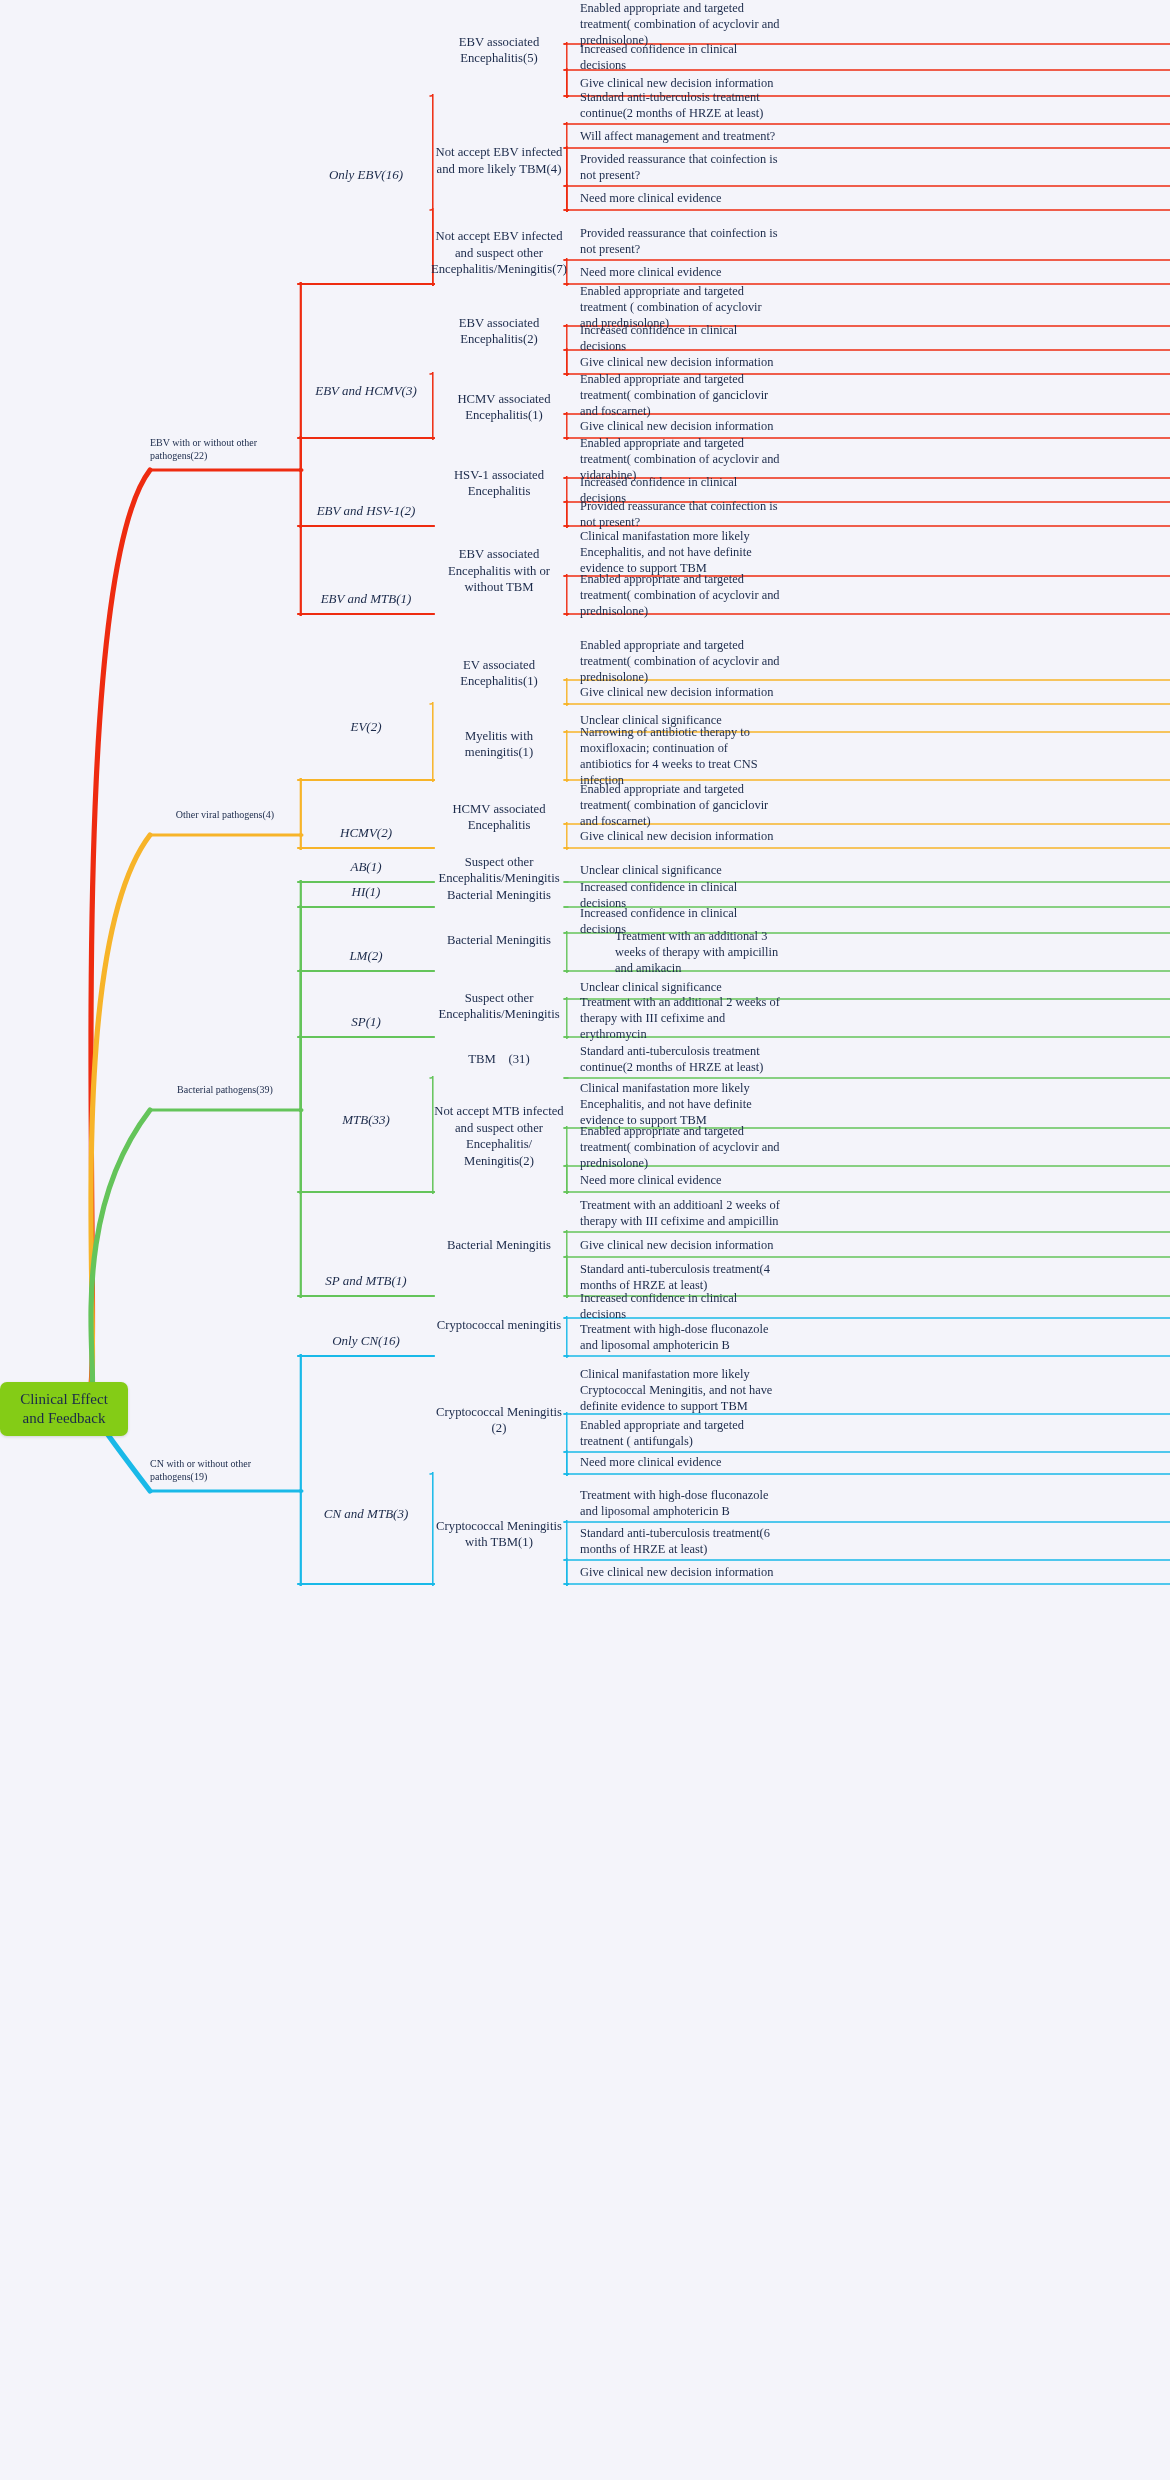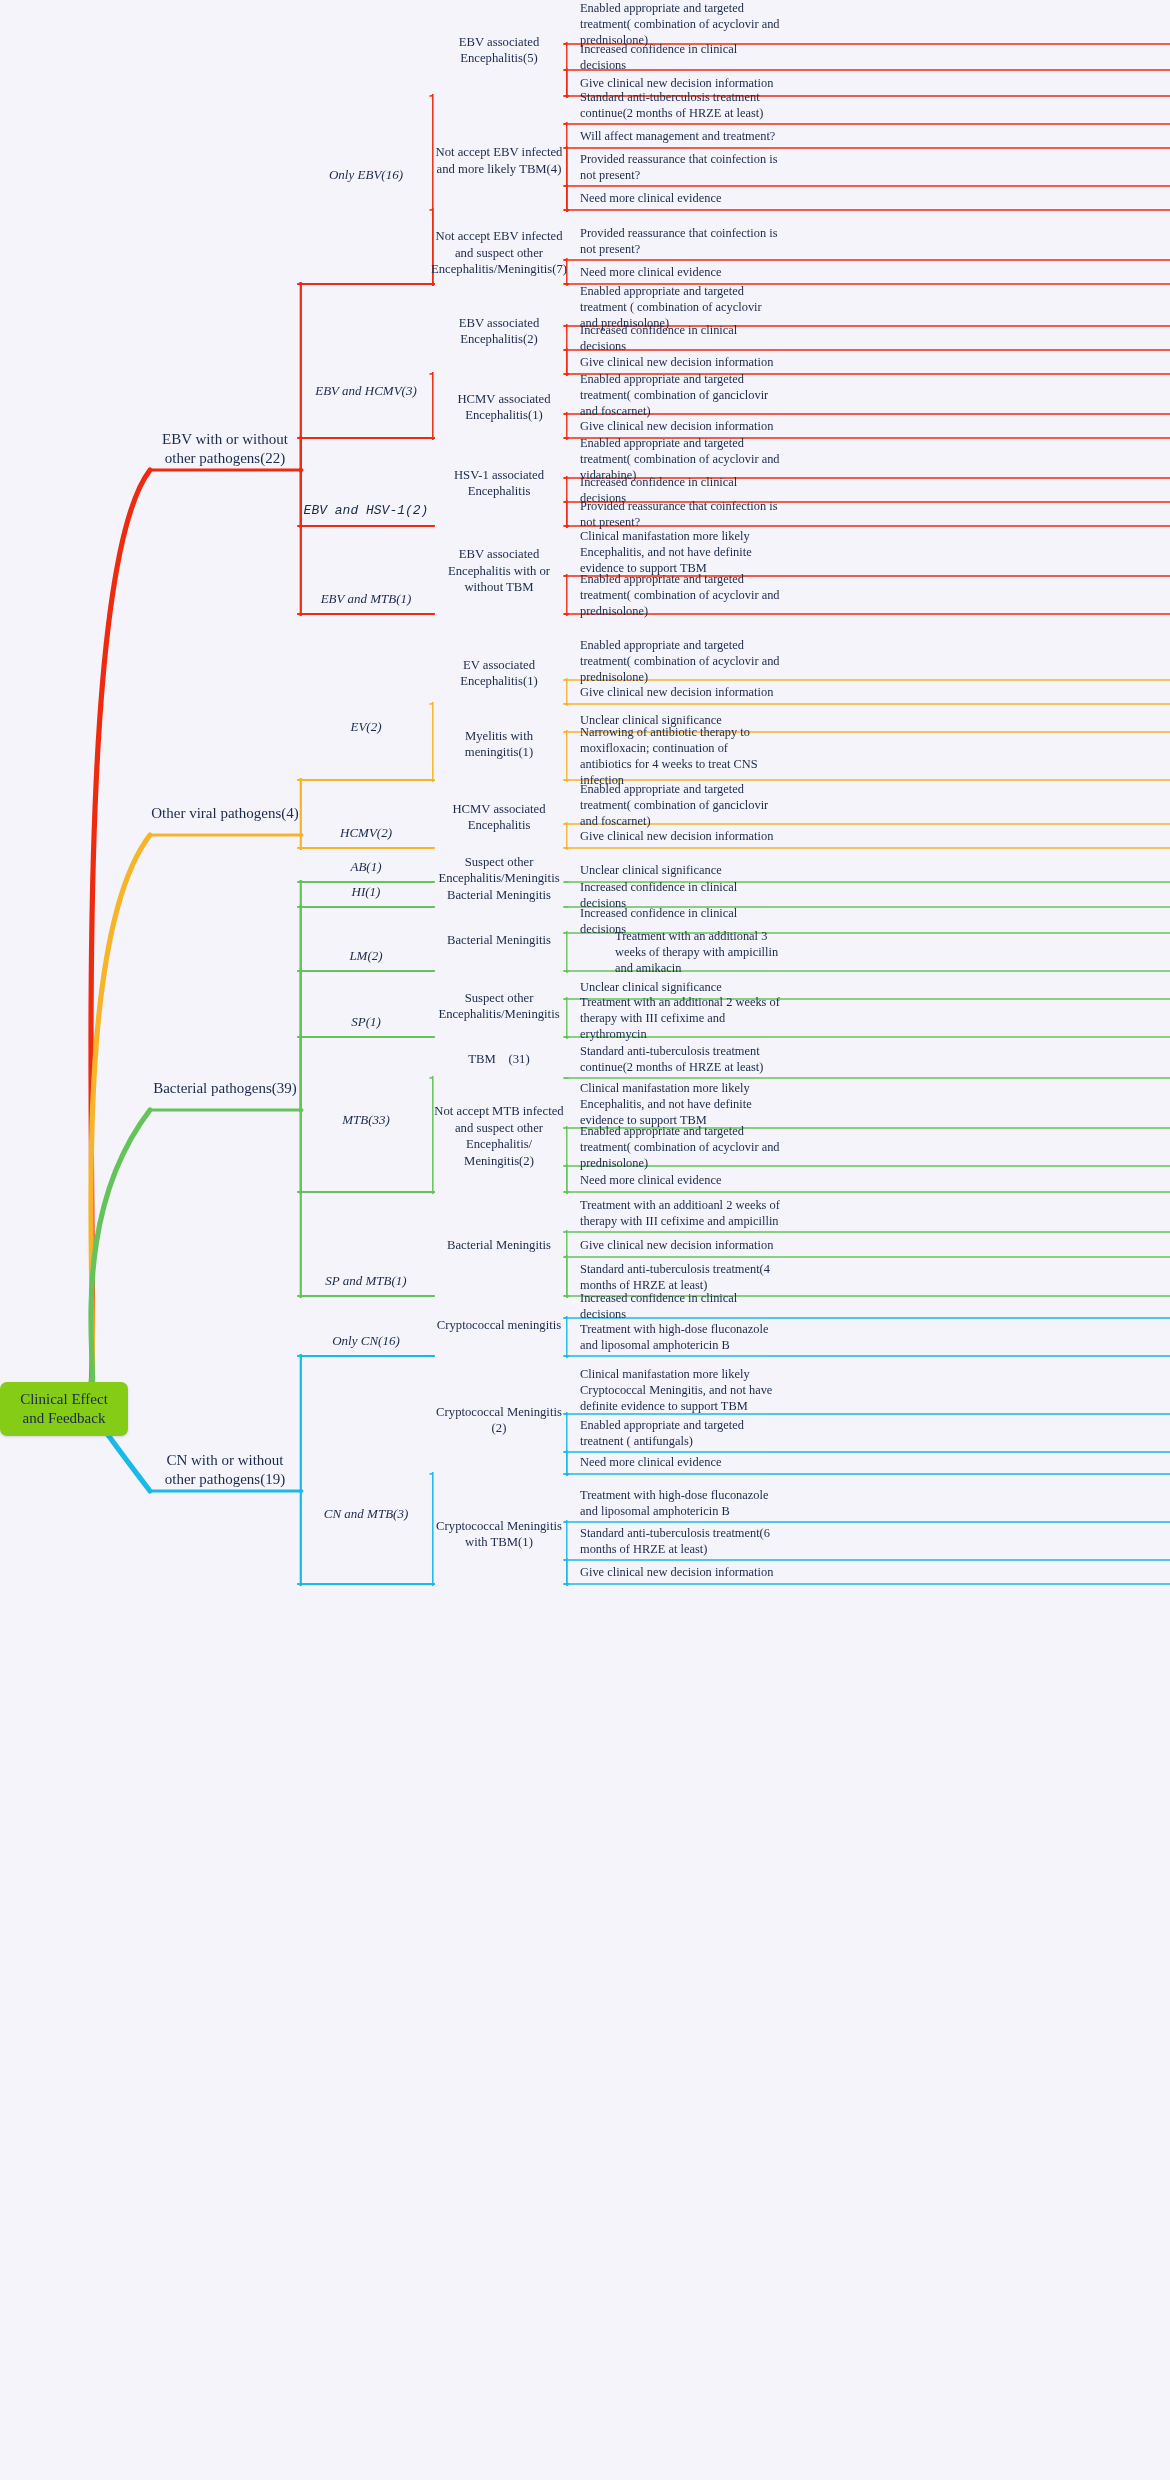--- a/index.html
+++ b/index.html
@@ -5,21 +5,21 @@
   html,body{margin:0;padding:0;background:#f4f4fa;}
   body{font-family:"Liberation Serif","DejaVu Serif",serif;color:#1b2a4a;}
   #stage{position:relative;width:1170px;height:2480px;background:#f4f4fa;overflow:hidden;}
   svg#wires{position:absolute;left:0;top:0;width:1170px;height:2480px;pointer-events:none;}
   .node{position:absolute;box-sizing:border-box;line-height:1.30;}
   
   .root{background:#84cc16;border-radius:7px;box-shadow:0 1px 3px rgba(0,0,0,.14);
         display:flex;align-items:center;justify-content:center;text-align:center;
         font-size:15px;padding:8px 10px;}
   
-  .l1{font-size:15px;text-align:center;display:flex;align-items:center;justify-content:center;}
+  .l1{font-size:10px;text-align:left;display:flex;align-items:center;justify-content:center;}
   
   .l2{font-size:13px;font-style:italic;text-align:center;display:flex;align-items:center;justify-content:center;}
   
   .l3{font-size:12.7px;text-align:center;display:flex;align-items:center;justify-content:center;}
   
   .leaf{font-size:12.4px;text-align:left;display:flex;align-items:center;padding-left:2px;margin-left:12px;}
 </style>
 </head>
 <body>
 
@@ -194,21 +194,21 @@
       <div class="node leaf" style="left: 566px; top: 350px; width: 204px; height: 24px;">Give clinical new decision information</div>
       <div class="node l3" style="left: 432px; top: 316px; width: 134px; height: 30px;">EBV associated Encephalitis(2)</div>
       <div class="node leaf" style="left: 566px; top: 376px; width: 204px; height: 38px;">Enabled appropriate and targeted treatment( combination of ganciclovir and foscarnet)</div>
       <div class="node leaf" style="left: 566px; top: 414px; width: 204px; height: 24px;">Give clinical new decision information</div>
       <div class="node l3" style="left: 437px; top: 392px; width: 134px; height: 30px;">HCMV associated Encephalitis(1)</div>
       <div class="node l2" style="left: 300px; top: 378px; width: 132px; height: 26px;">EBV and HCMV(3)</div>
       <div class="node leaf" style="left: 566px; top: 440px; width: 204px; height: 38px;">Enabled appropriate and targeted treatment( combination of acyclovir and vidarabine)</div>
       <div class="node leaf" style="left: 566px; top: 478px; width: 204px; height: 24px;">Increased confidence in clinical decisions</div>
       <div class="node leaf" style="left: 566px; top: 502px; width: 204px; height: 24px;">Provided reassurance that coinfection is not present?</div>
       <div class="node l3" style="left: 432px; top: 468px; width: 134px; height: 30px;">HSV-1 associated Encephalitis</div>
-      <div class="node l2" style="left: 300px; top: 498px; width: 132px; height: 26px; font-family: Liberation Mono, monospace;">EBV and HSV-1(2)</div>
+      <div class="node l2" style="left: 300px; top: 498px; width: 132px; height: 26px;">EBV and HSV-1(2)</div>
       <div class="node leaf" style="left: 566px; top: 528px; width: 204px; height: 48px;">Clinical manifastation more likely Encephalitis, and not have definite evidence to support TBM</div>
       <div class="node leaf" style="left: 566px; top: 576px; width: 204px; height: 38px;">Enabled appropriate and targeted treatment( combination of acyclovir and prednisolone)</div>
       <div class="node l3" style="left: 432px; top: 548.5px; width: 134px; height: 45px;">EBV associated Encephalitis with or without TBM</div>
       <div class="node l2" style="left: 300px; top: 586px; width: 132px; height: 26px;">EBV and MTB(1)</div>
       <div class="node l1" style="left: 150px; top: 432px; width: 150px; height: 34px;">EBV with or without other pathogens(22)</div>
       <div class="node leaf" style="left: 566px; top: 642px; width: 204px; height: 38px;">Enabled appropriate and targeted treatment( combination of acyclovir and prednisolone)</div>
       <div class="node leaf" style="left: 566px; top: 680px; width: 204px; height: 24px;">Give clinical new decision information</div>
       <div class="node l3" style="left: 432px; top: 658px; width: 134px; height: 30px;">EV associated Encephalitis(1)</div>
       <div class="node leaf" style="left: 566px; top: 708px; width: 204px; height: 24px;">Unclear clinical significance</div>
       <div class="node leaf" style="left: 566px; top: 732px; width: 204px; height: 48px;">Narrowing of antibiotic therapy to moxifloxacin; continuation of antibiotics for 4 weeks to treat CNS infection</div>

